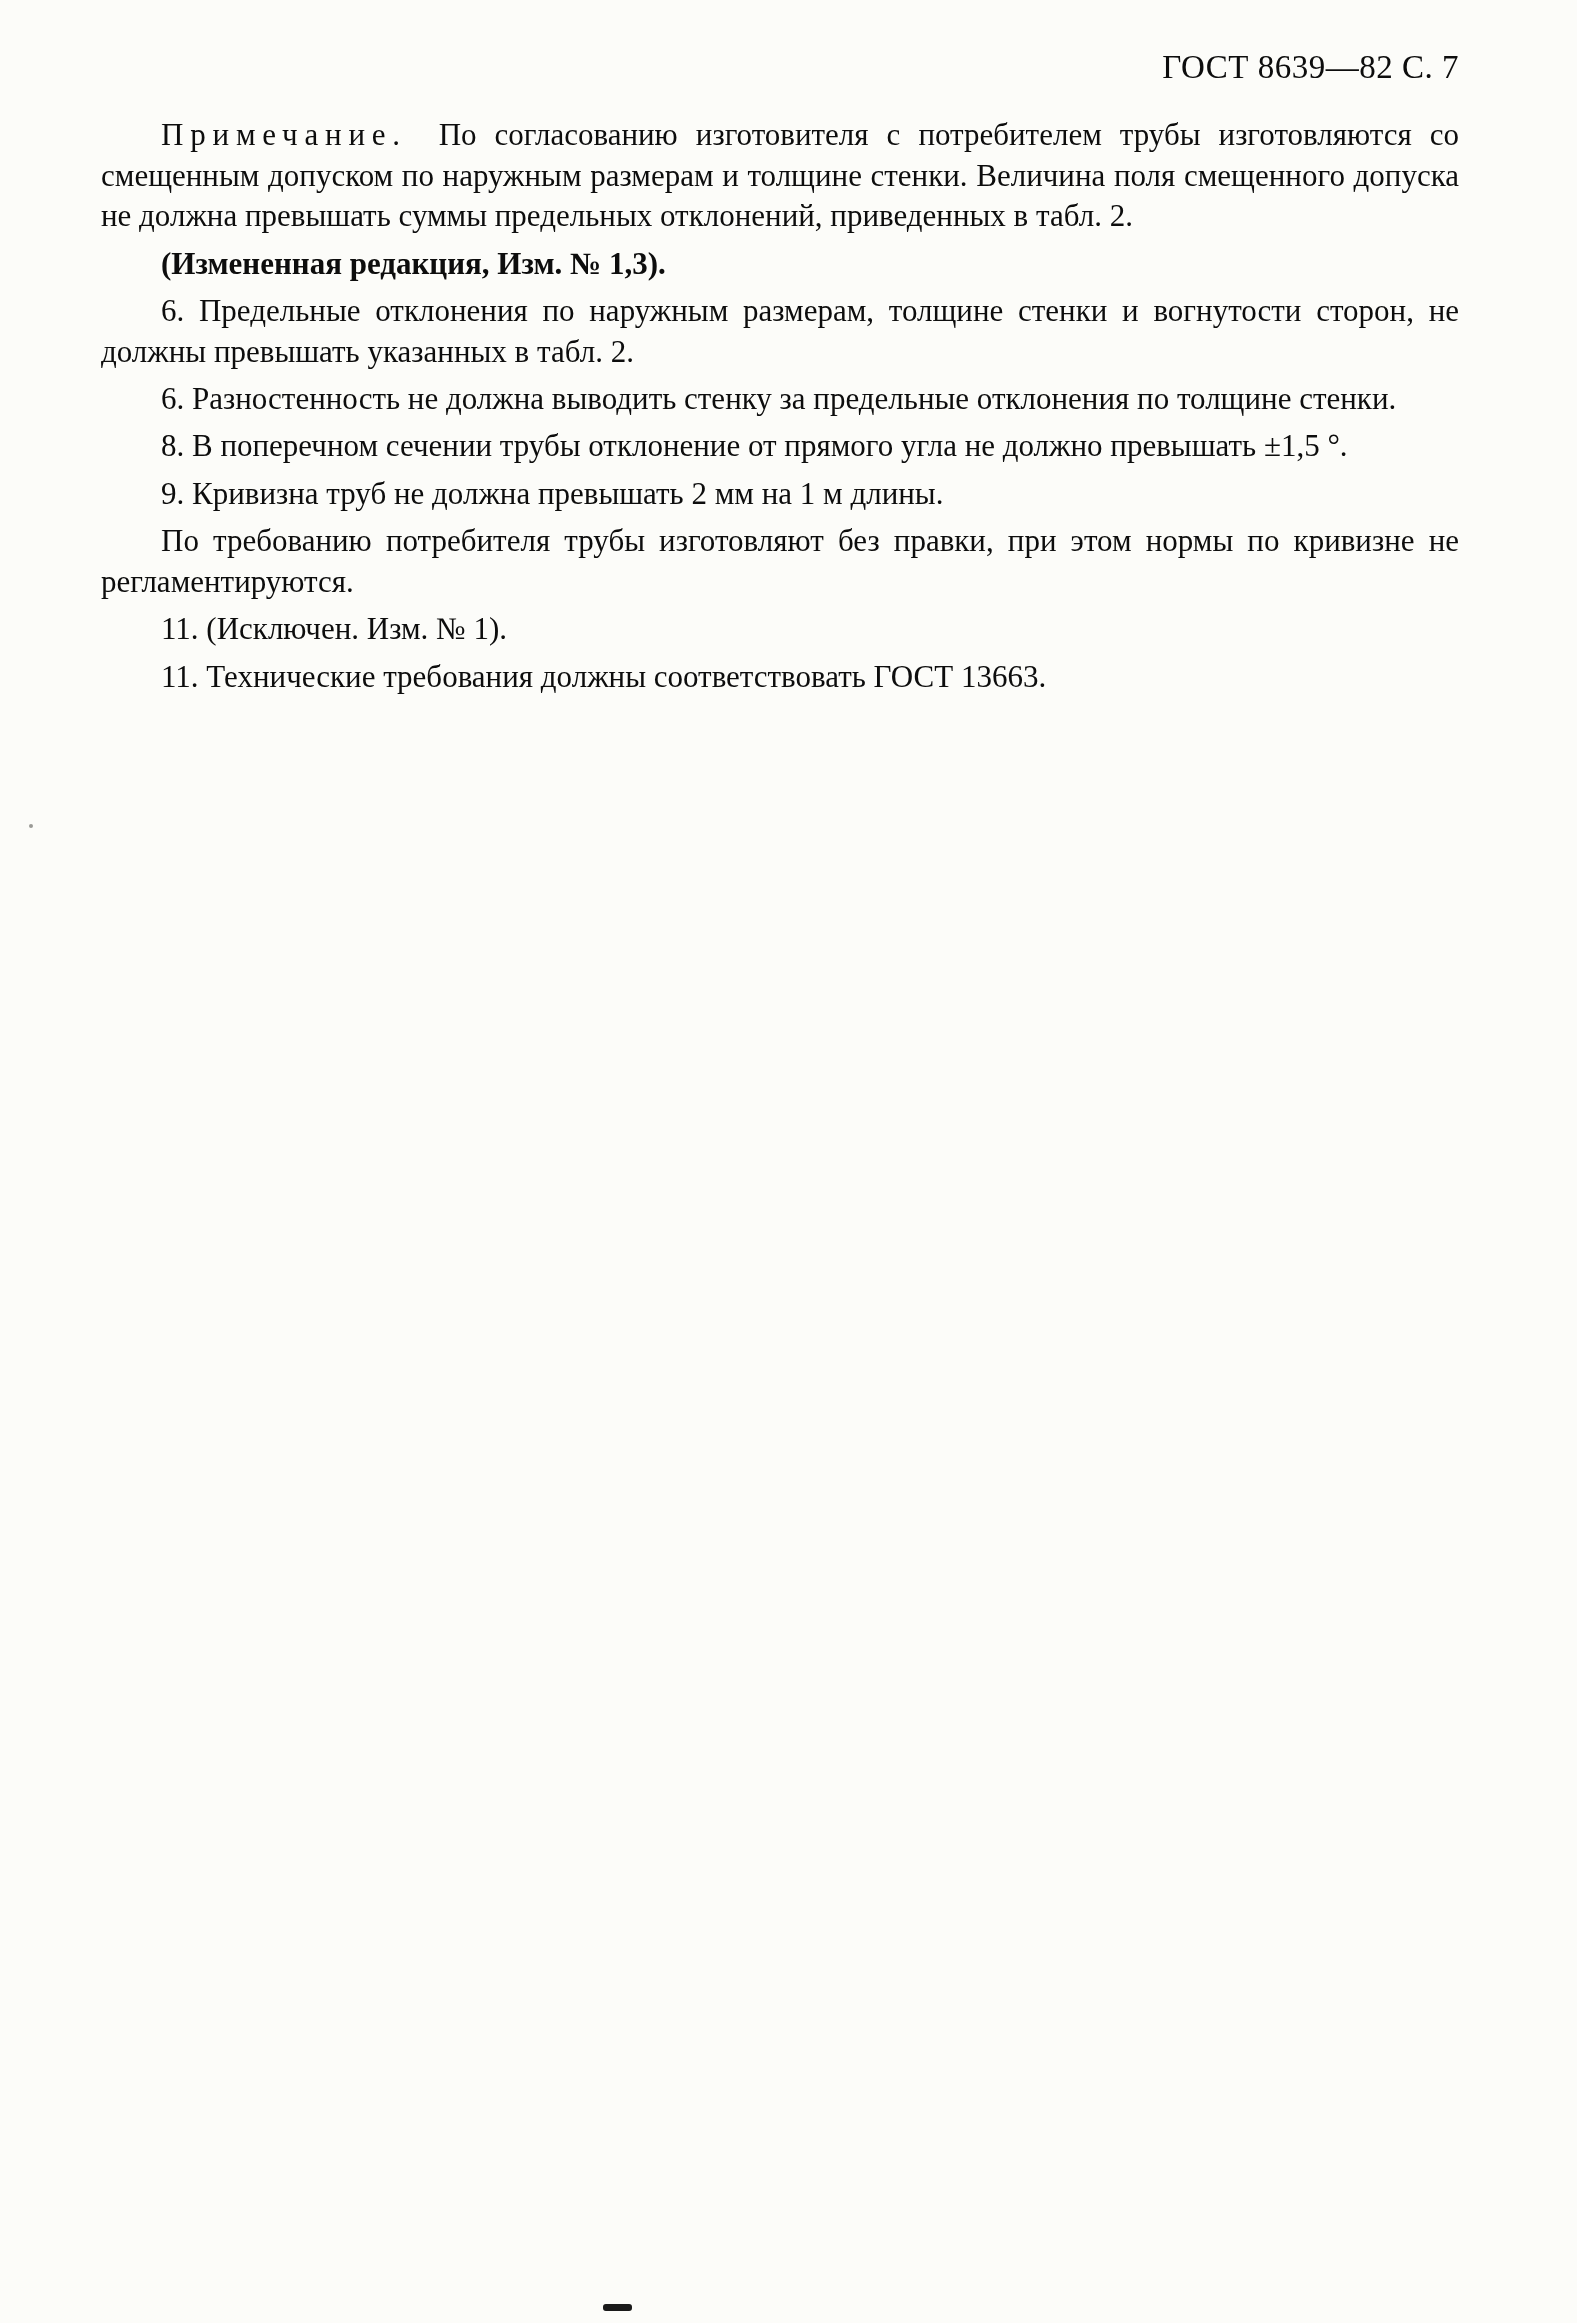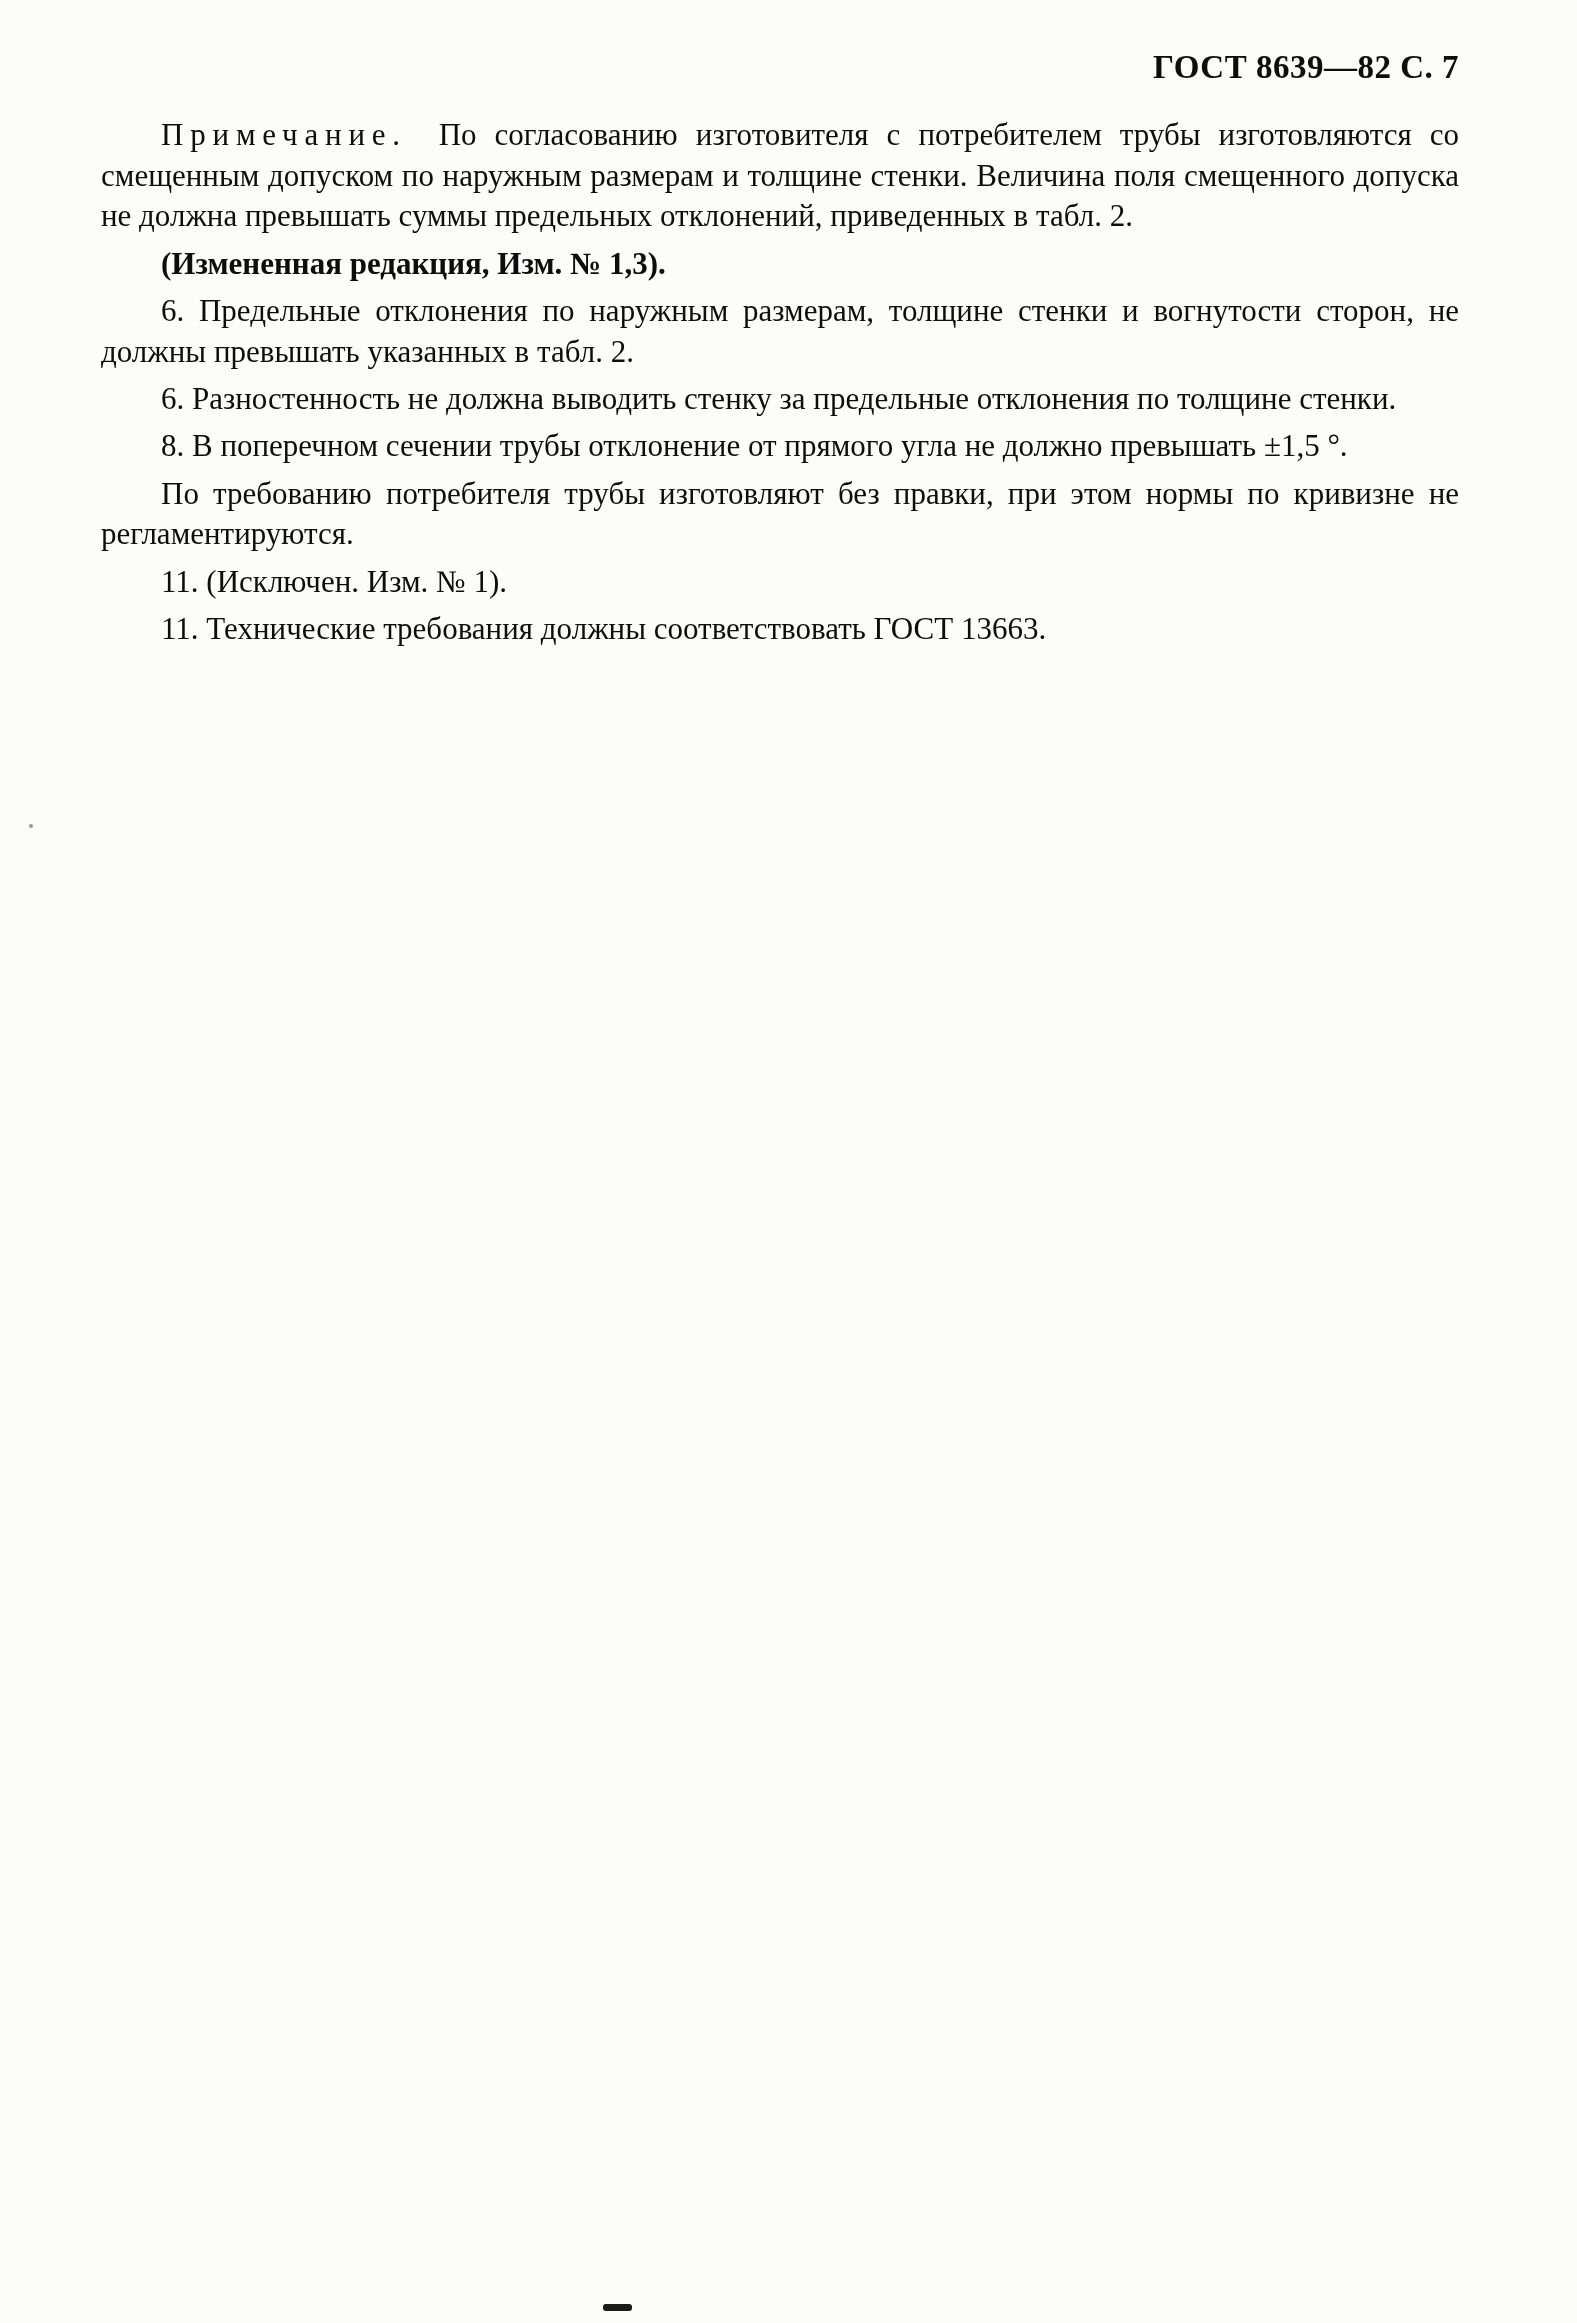--- a/index.html
+++ b/index.html
@@ -14,21 +14,21 @@
     margin: 0 auto;
     background: #fcfcf9;
     box-sizing: border-box;
     padding: 49px 119px 0 101px;
     font-family: "Liberation Serif", "DejaVu Serif", serif;
     color: #0d0d0d;
     overflow: hidden;
   }
   .header {
     text-align: right;
-    font-weight: bold;
+    font-weight: normal;
     font-size: 33px;
     letter-spacing: 0.5px;
     margin: 0 0 29px 0;
   }
   .content p.para {
     margin: 0 0 6.8px 0;
     text-indent: 60px;
     font-size: 31px;
     line-height: 1.31;
     text-align: justify;
@@ -84,20 +84,21 @@
 
     <p class="para bold">(Измененная редакция, Изм. № 1,3).</p>
 
     <p class="para">6. Предельные отклонения по наружным размерам, толщине стенки и вогнутости сторон, не должны превышать указанных в табл. 2.</p>
 
 
     <p class="para">6. Разностенность не должна выводить стенку за предельные отклонения по толщине стенки.</p>
 
     <p class="para">8. В поперечном сечении трубы отклонение от прямого угла не должно превышать ±1,5 °.</p>
 
+    <p class="para">9. Кривизна труб не должна превышать 2 мм на 1 м длины.</p>
 
     <p class="para">По требованию потребителя трубы изготовляют без правки, при этом нормы по кривизне не регламентируются.</p>
 
     <p class="para">
       <span>11. </span>
       <span class="bold-inline">(Исключен. Изм. № 1).</span>
     </p>
 
     <p class="para">11. Технические требования должны соответствовать ГОСТ 13663.</p>
 

